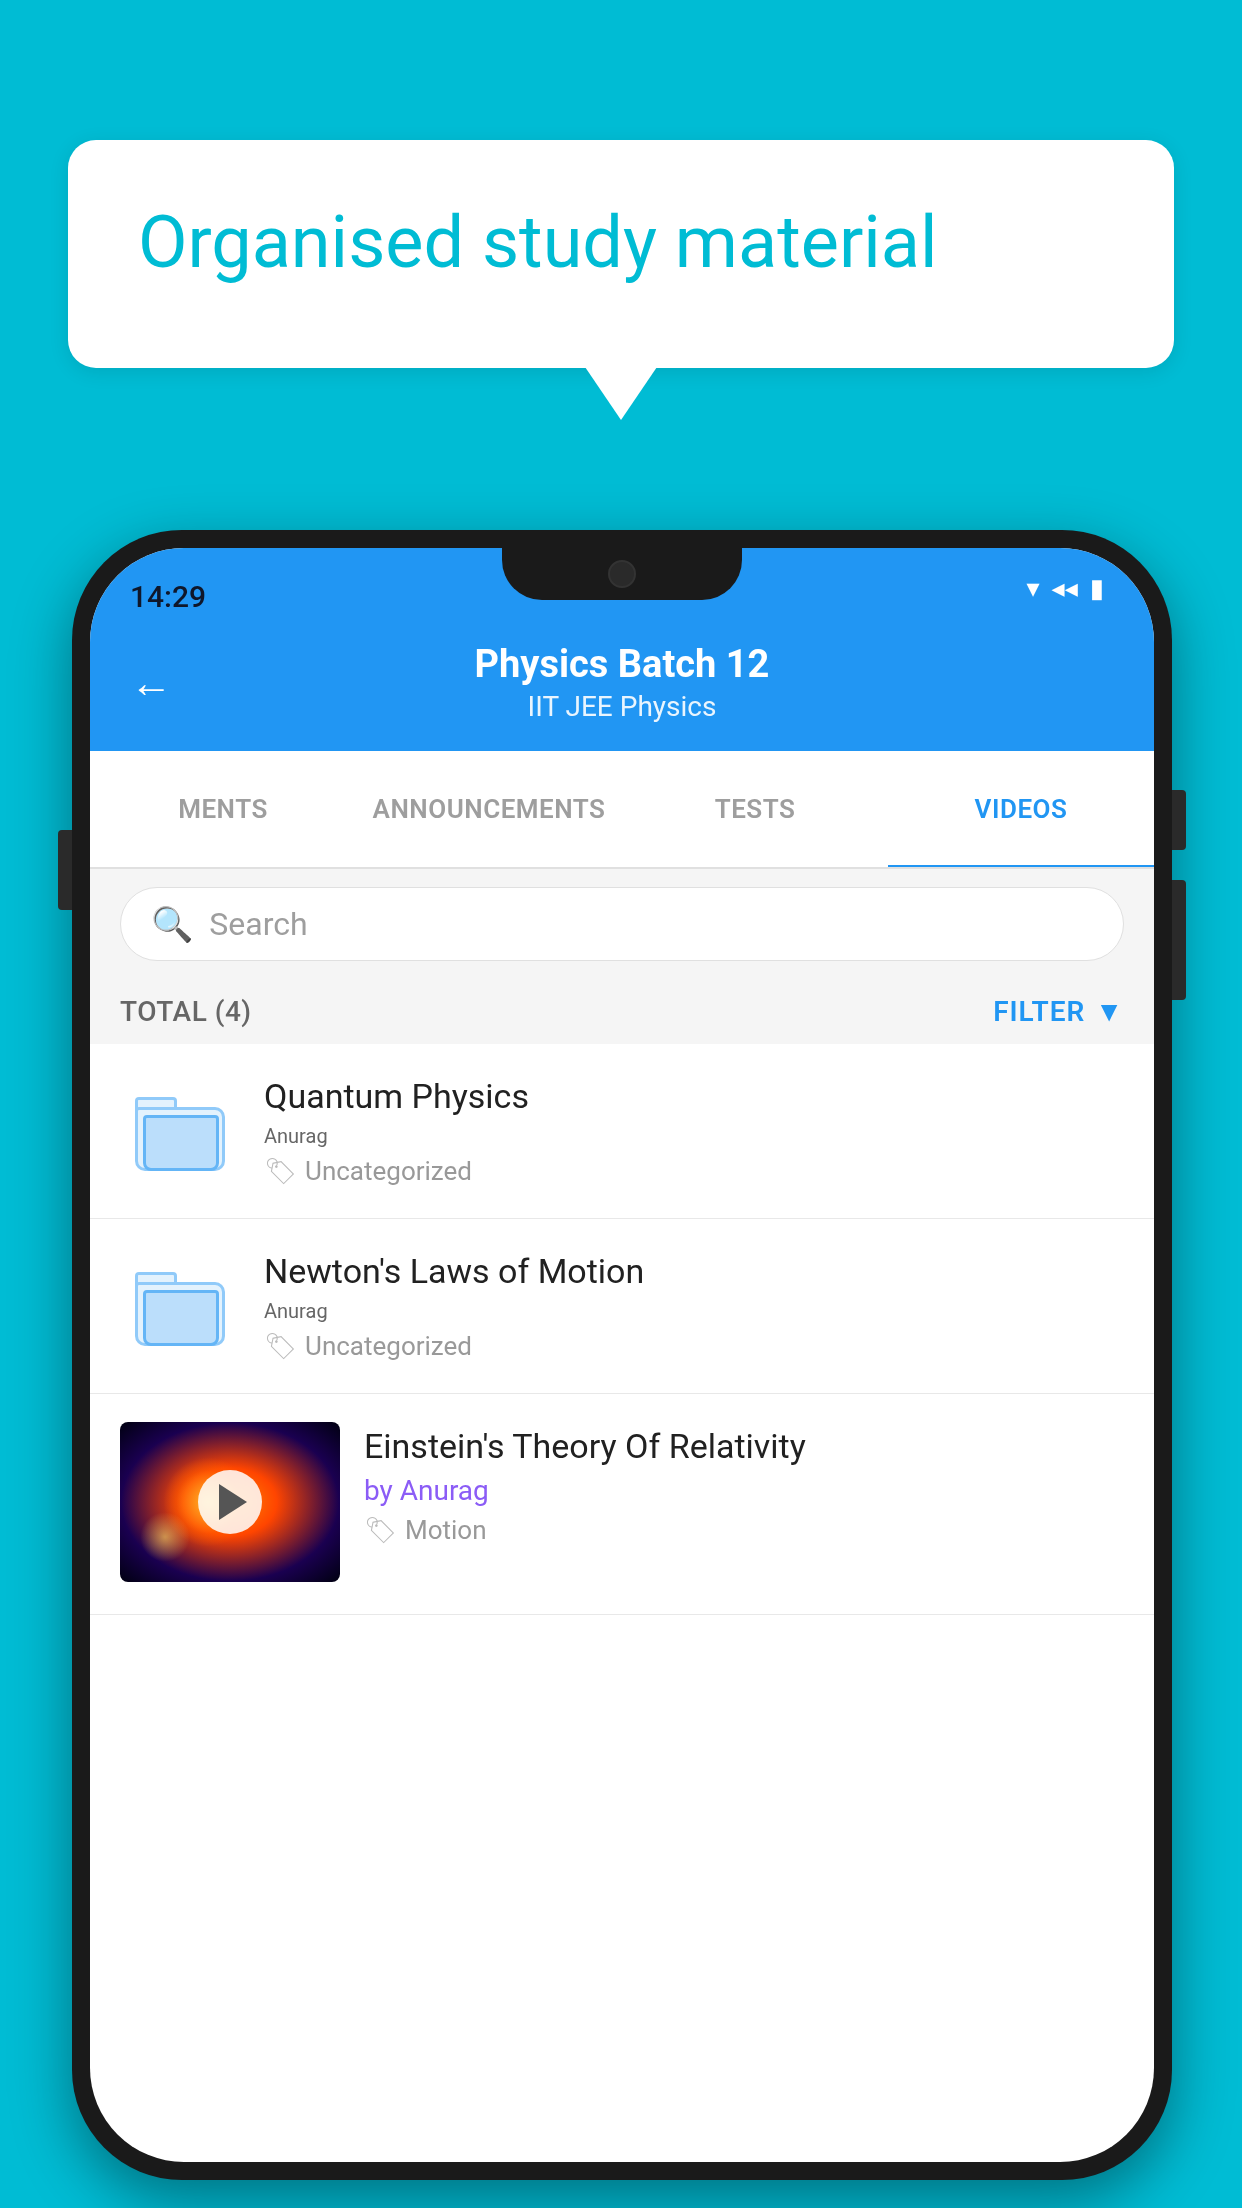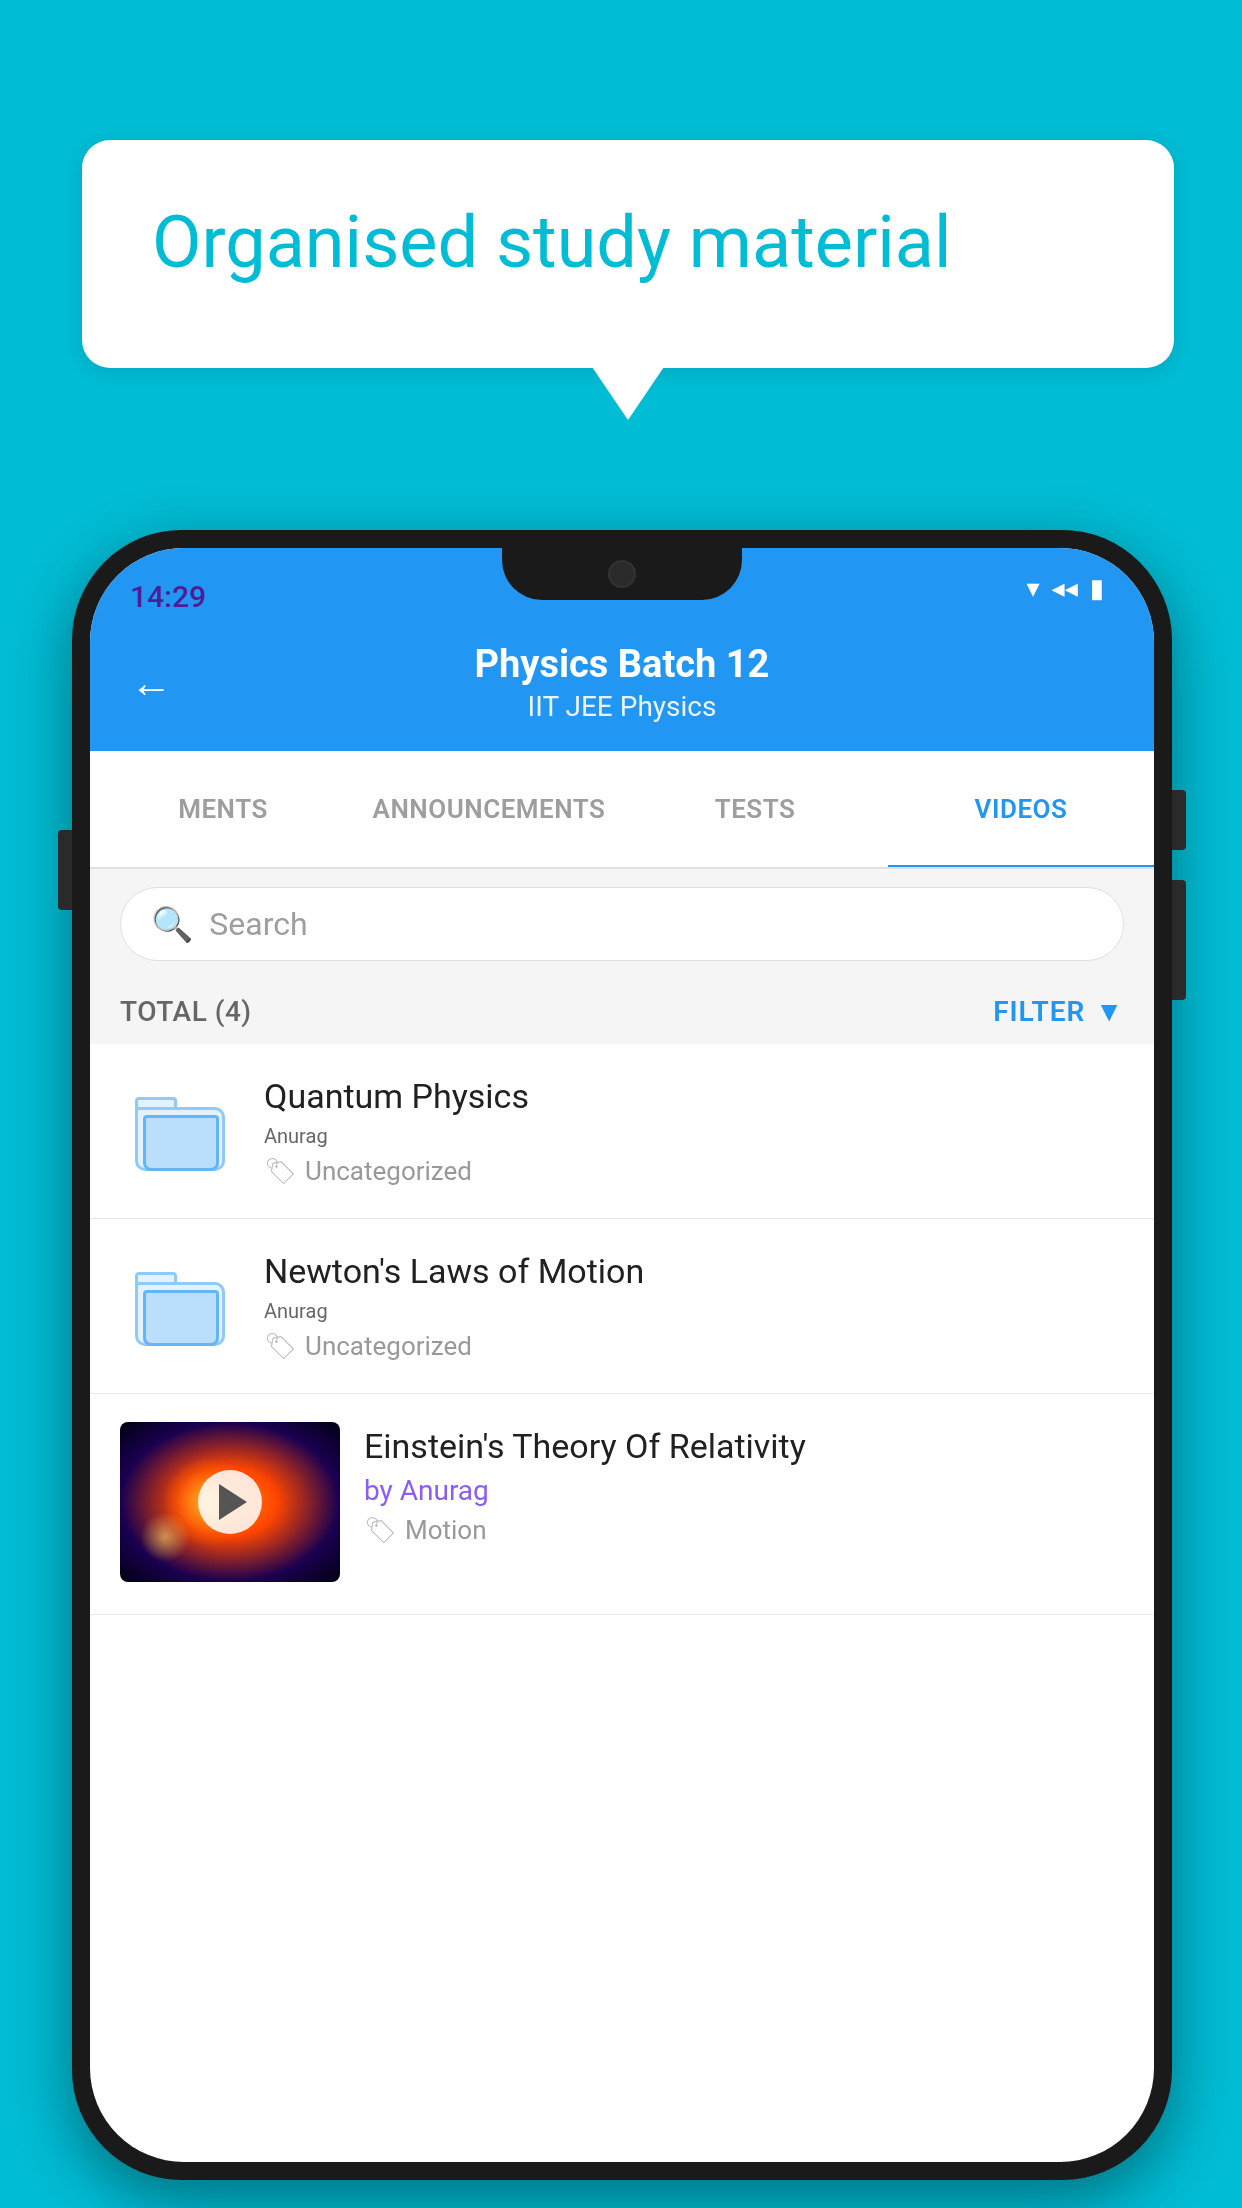--- a/index.html
+++ b/index.html
@@ -20,21 +20,20 @@
       left: 68px;
       width: 1106px;
     }
 
     .speech-bubble {
       background: white;
       border-radius: 28px;
       padding: 60px 70px 60px 70px;
       box-shadow: 0 4px 20px rgba(0,0,0,0.1);
       position: relative;
-      margin-left: 14px;
     }
 
     .speech-bubble::after {
       content: '';
       position: absolute;
       bottom: -52px;
       left: 50%;
       transform: translateX(-50%);
       width: 0;
       height: 0;
@@ -114,21 +113,21 @@
       background: #2196f3;
       height: 70px;
       display: flex;
       align-items: center;
       justify-content: space-between;
       padding: 0 50px 0 40px;
       padding-top: 10px;
     }
 
     .status-time {
-      color: #4c1d95;
+      color: #0f172a;
       font-size: 30px;
       font-weight: 500;
       margin-top: 16px;
     }
 
     .status-icons {
       display: flex;
       align-items: center;
       gap: 12px;
     }

